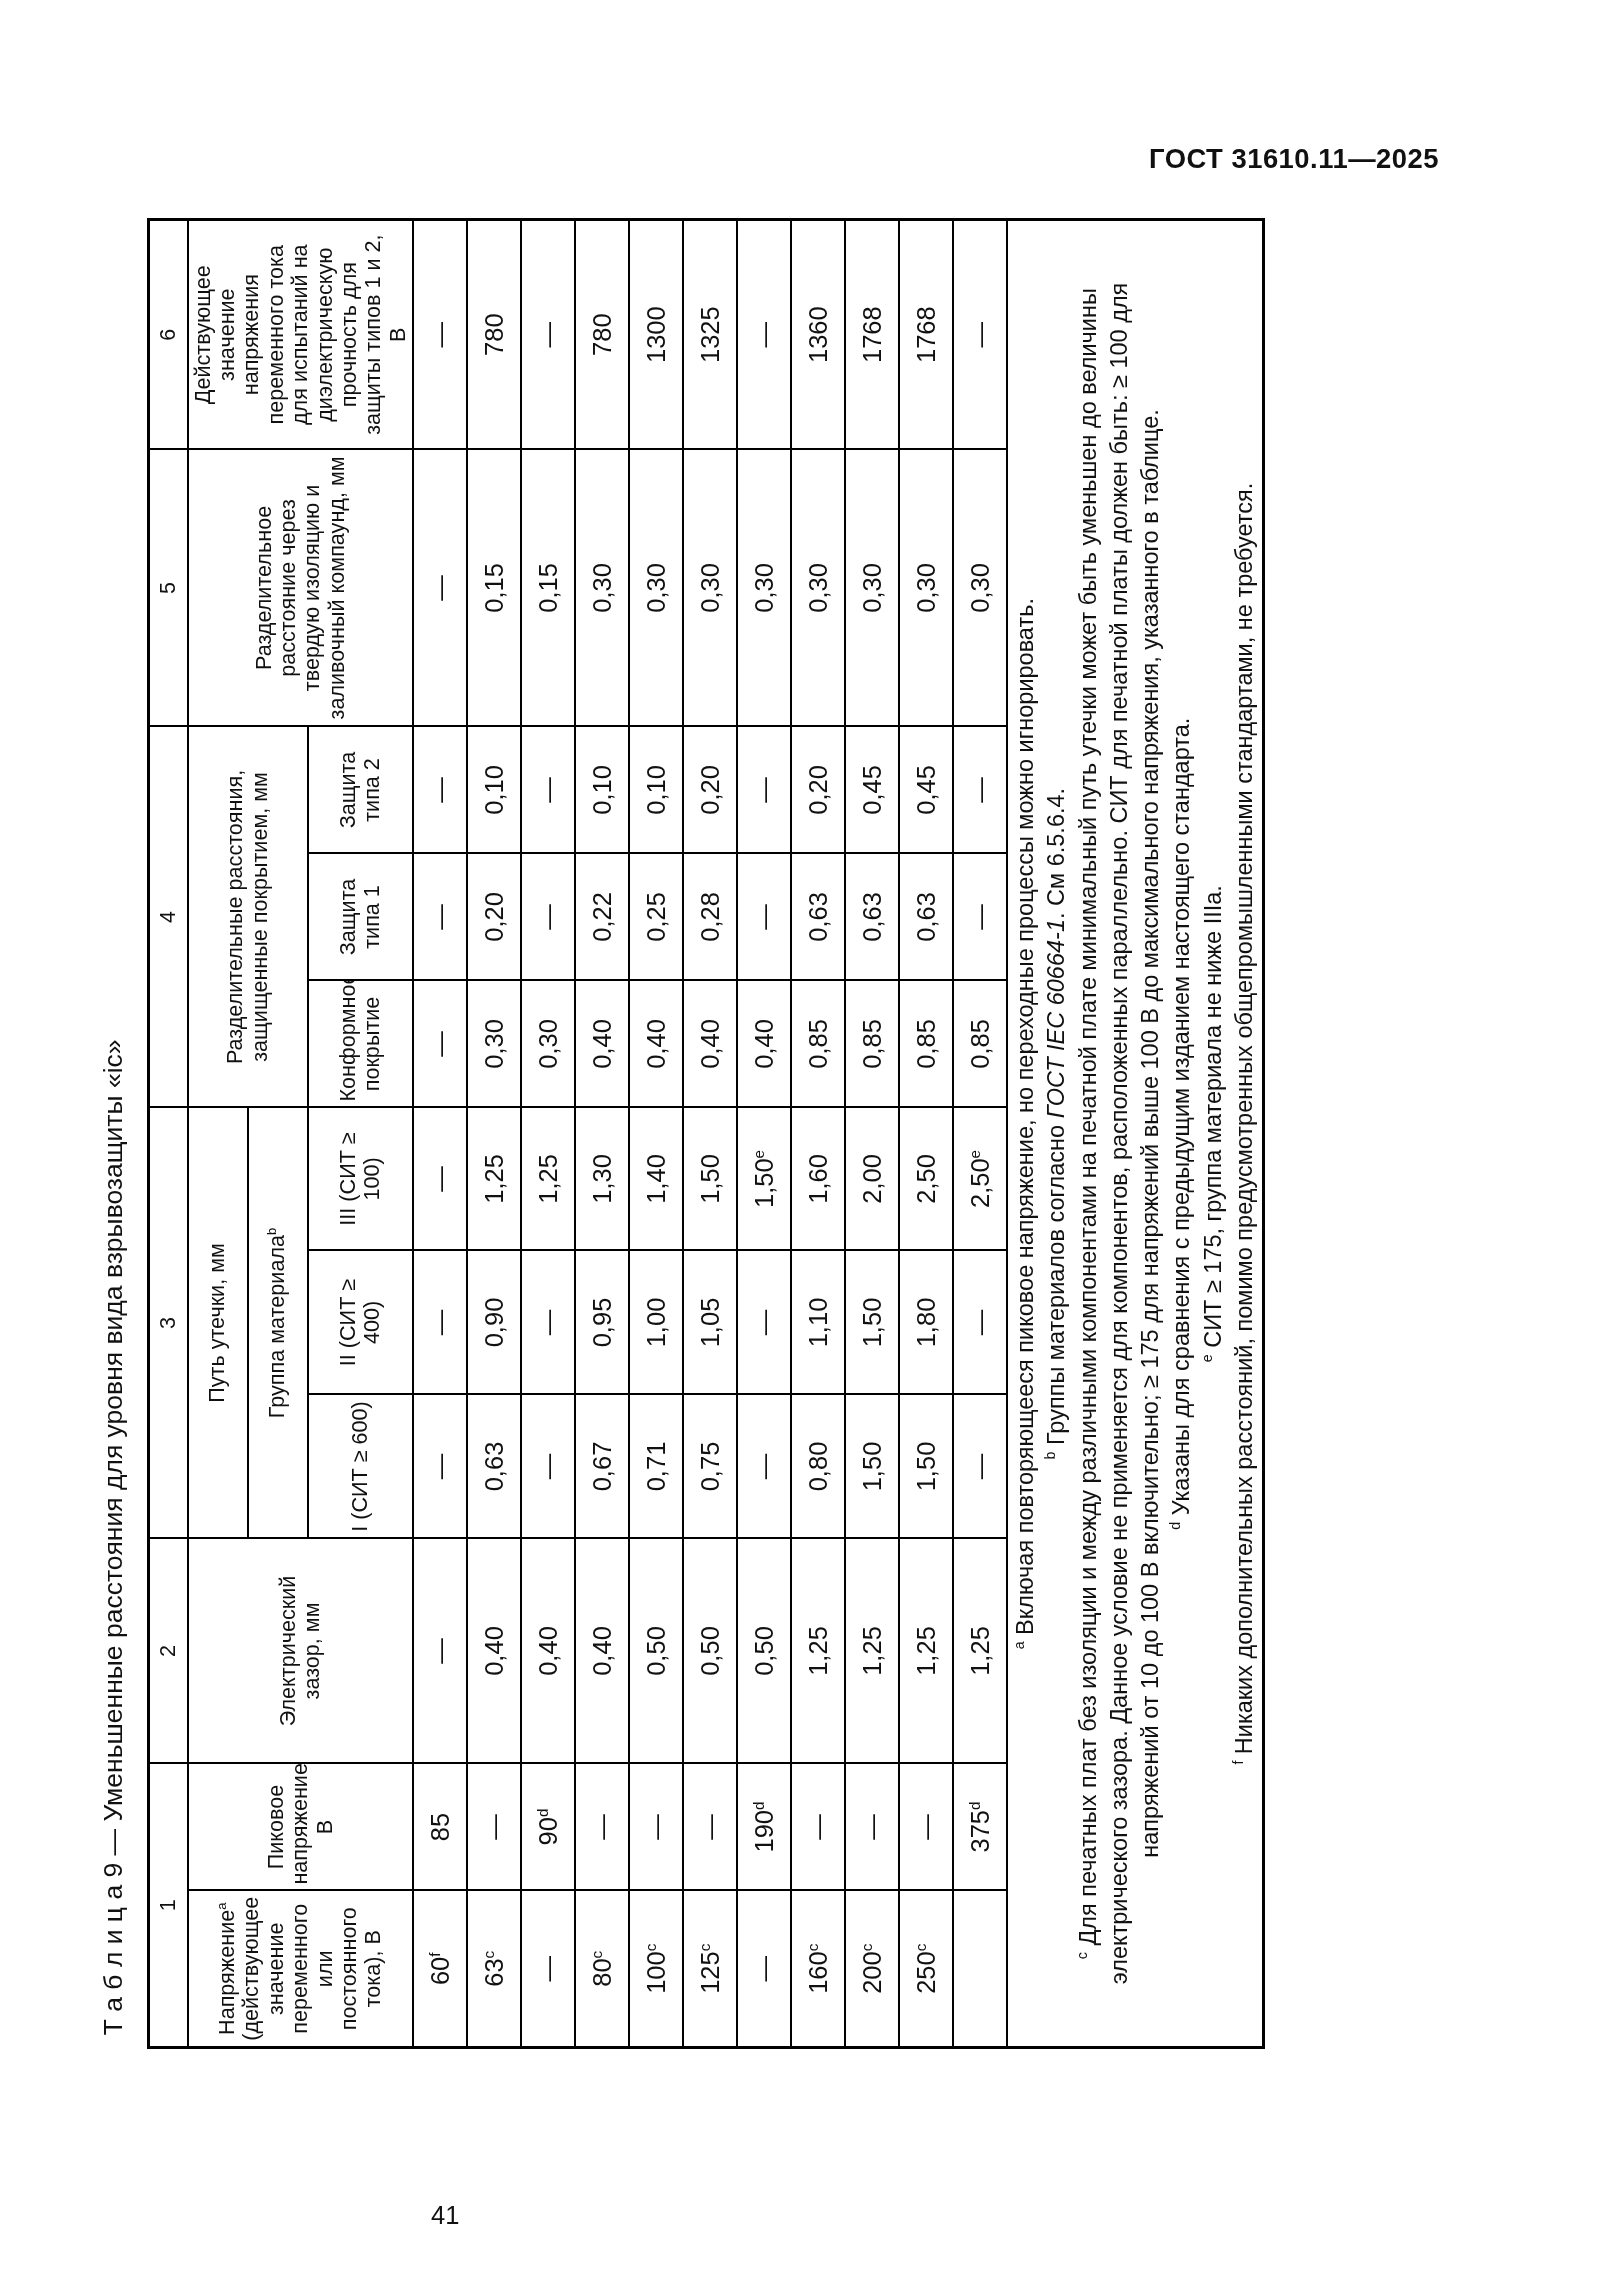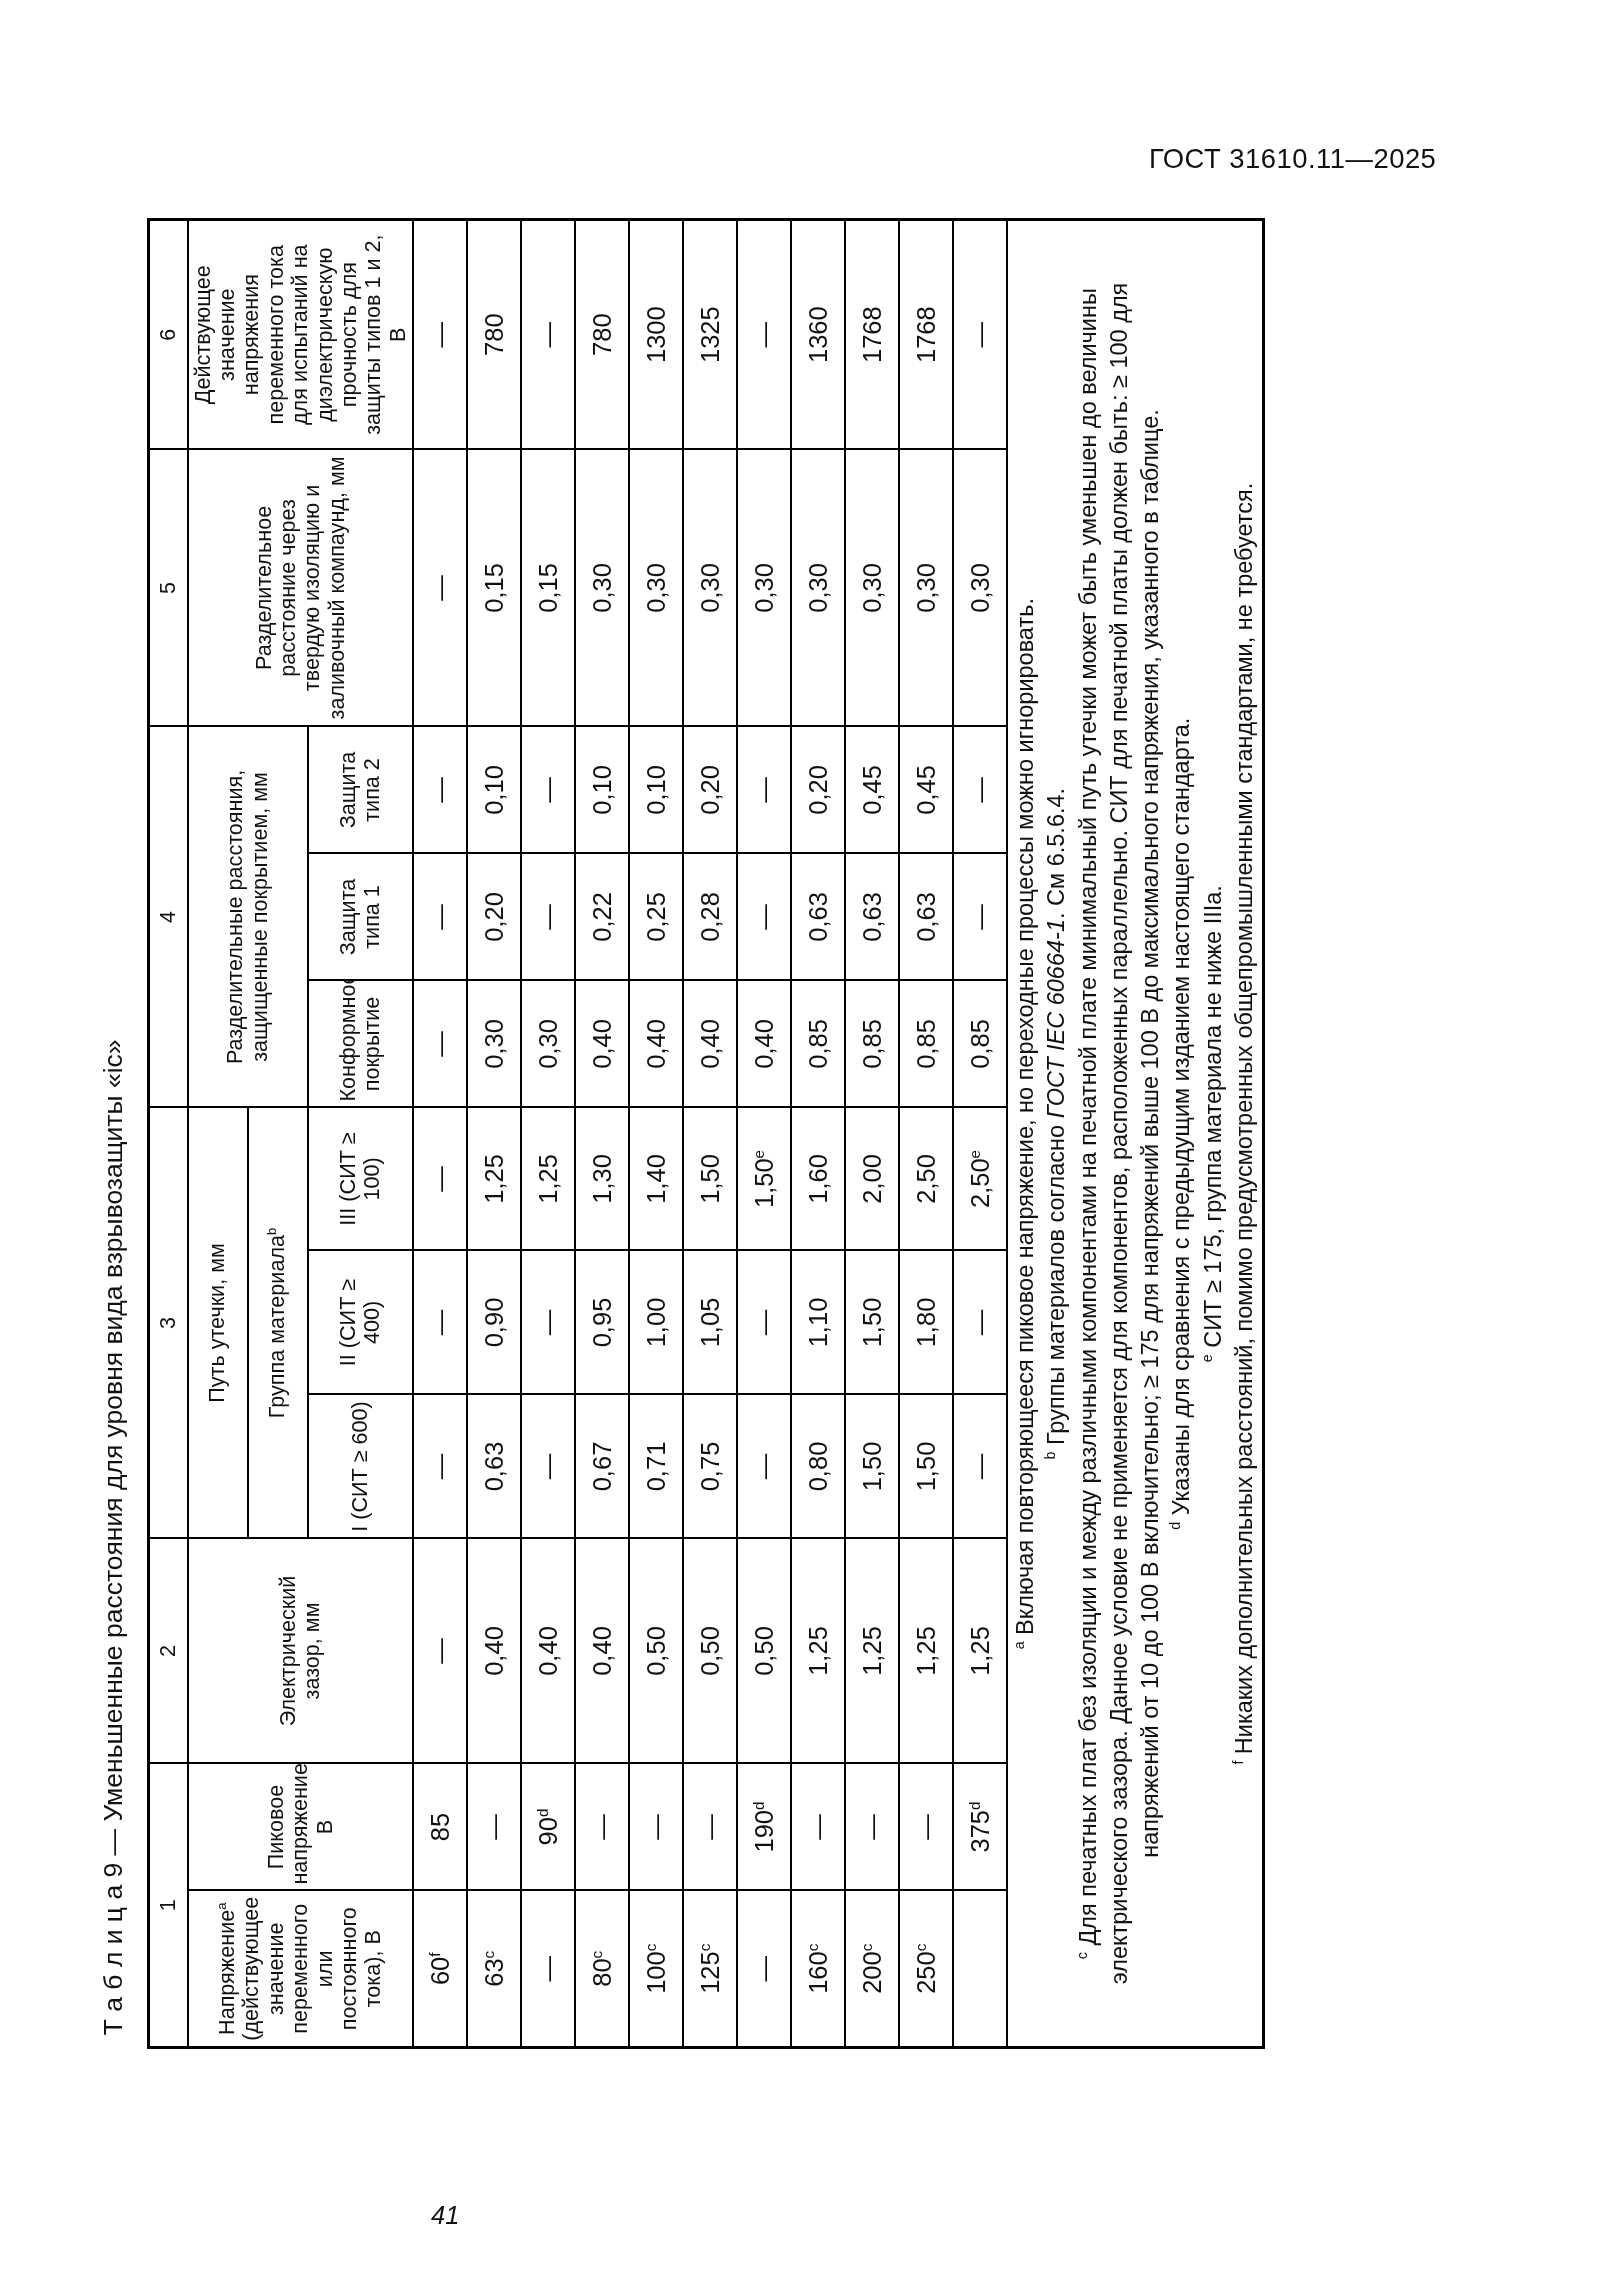--- a/index.html
+++ b/index.html
@@ -2,24 +2,24 @@
 <html><head>
 <meta charset="utf-8">
 <style>
   html,body { margin:0; padding:0; background:#e8e8e8; }
   .page {
     position:relative; width:1621px; height:2293px; background:#ffffff;
     font-family:"Liberation Sans", sans-serif; color:#111; overflow:hidden;
   }
   .doc-header {
     position:absolute; top:143px; left:1149px;
-    font-size:27.4px; font-weight:normal; letter-spacing:0.5px; white-space:nowrap;
+    font-size:27.4px; font-weight:bold; letter-spacing:0.5px; white-space:nowrap;
   }
   .page-number {
-    position:absolute; top:2201px; left:431px; font-size:25.5px;font-style:italic;
+    position:absolute; top:2201px; left:431px; font-size:25.5px;
   }
   
   .rotated {
     position:absolute; left:98px; top:2049px; width:1843px; height:1206px;
     transform:rotate(-90deg); transform-origin:0 0;
   }
   .table-title {
     font-size:26.5px; margin:0 0 17.6px 13.7px; white-space:nowrap;
   }
   table.main {

